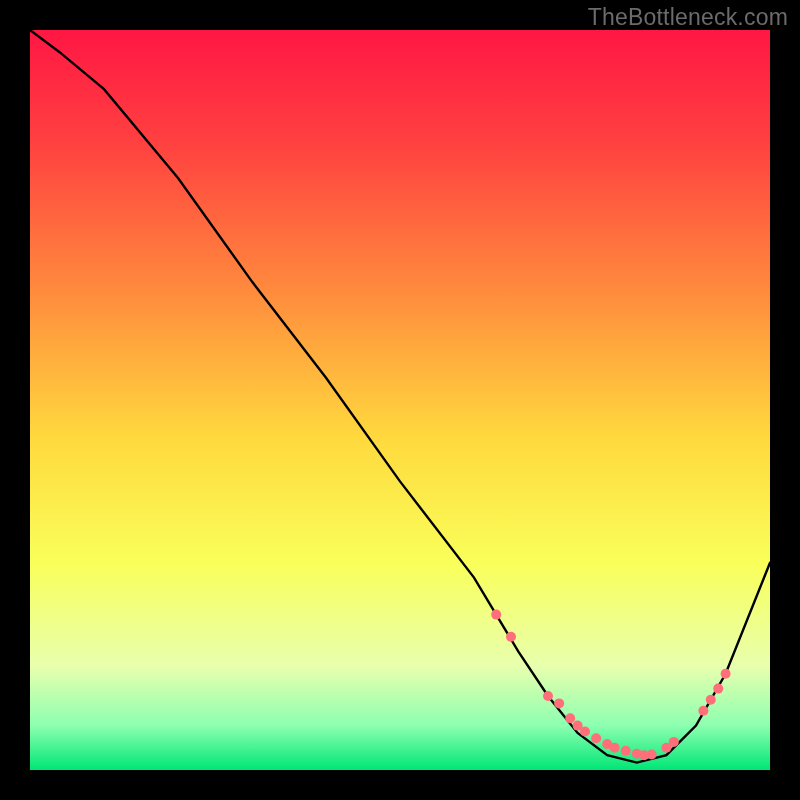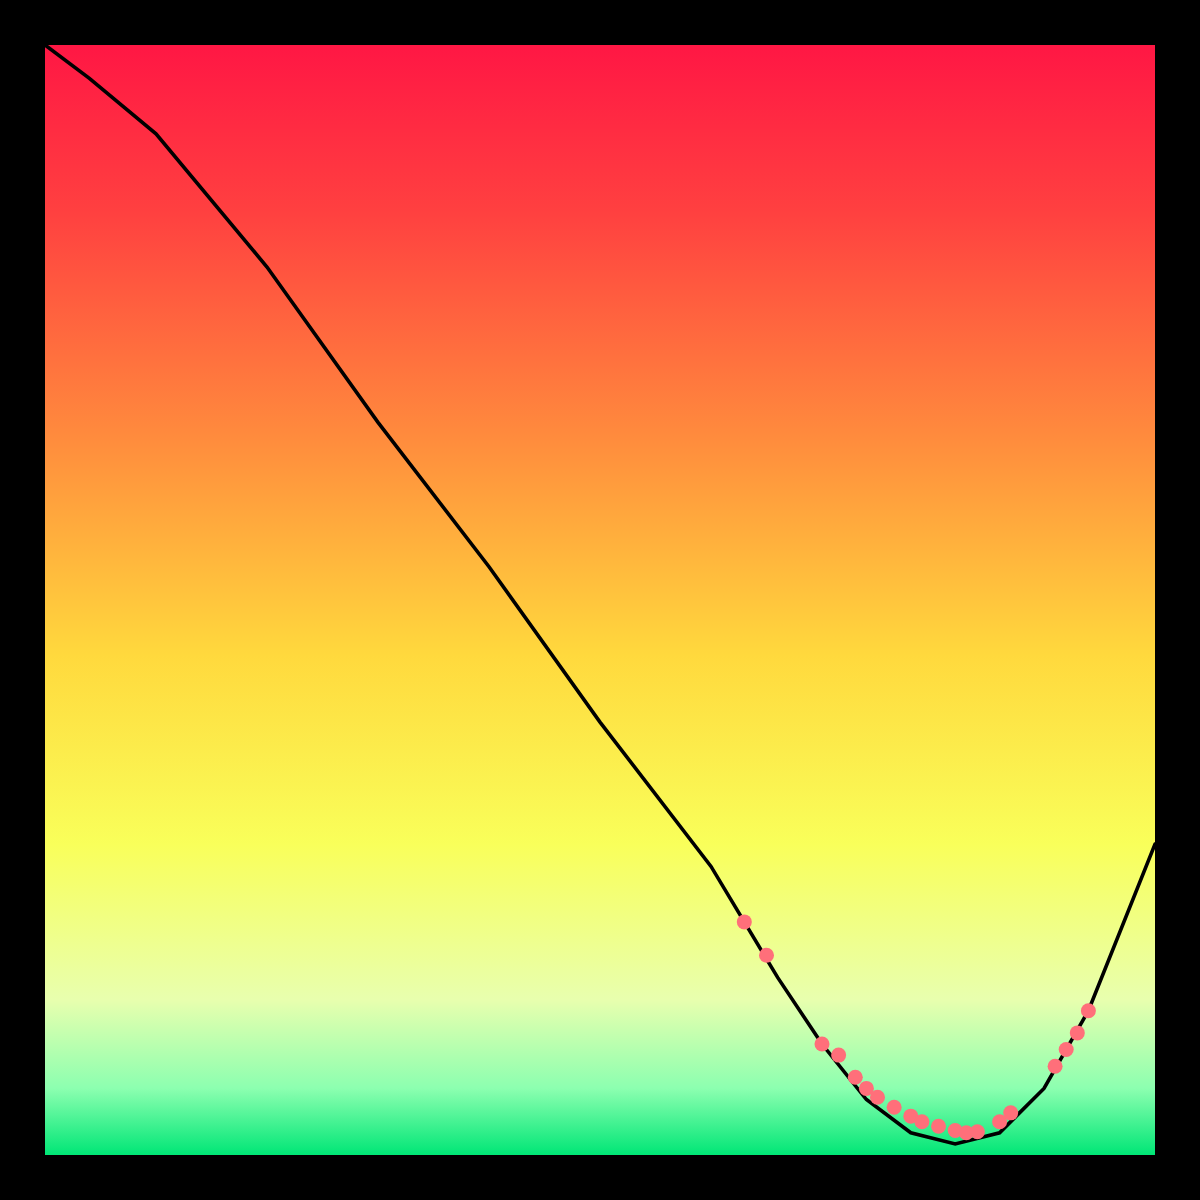--- a/index.html
+++ b/index.html
@@ -32,20 +32,21 @@
     top: 30px;
     width: 740px;
     height: 740px;
   }
   svg { display: block; }
 </style>
 </head>
 <body>
 
 <div class="frame">
+  <div class="attribution">TheBottleneck.com</div>
 
   <div class="plot">
     <svg id="chart-svg" width="740" height="740" viewBox="0 0 740 740">
       <defs>
         <linearGradient id="bg-grad" x1="0" y1="0" x2="0" y2="1">
             <stop offset="0.0%" stop-color="#ff1744"></stop>
             <stop offset="15.0%" stop-color="#ff4040"></stop>
             <stop offset="35.0%" stop-color="#ff8a3d"></stop>
             <stop offset="55.0%" stop-color="#ffd93d"></stop>
             <stop offset="72.0%" stop-color="#f9ff5a"></stop>

